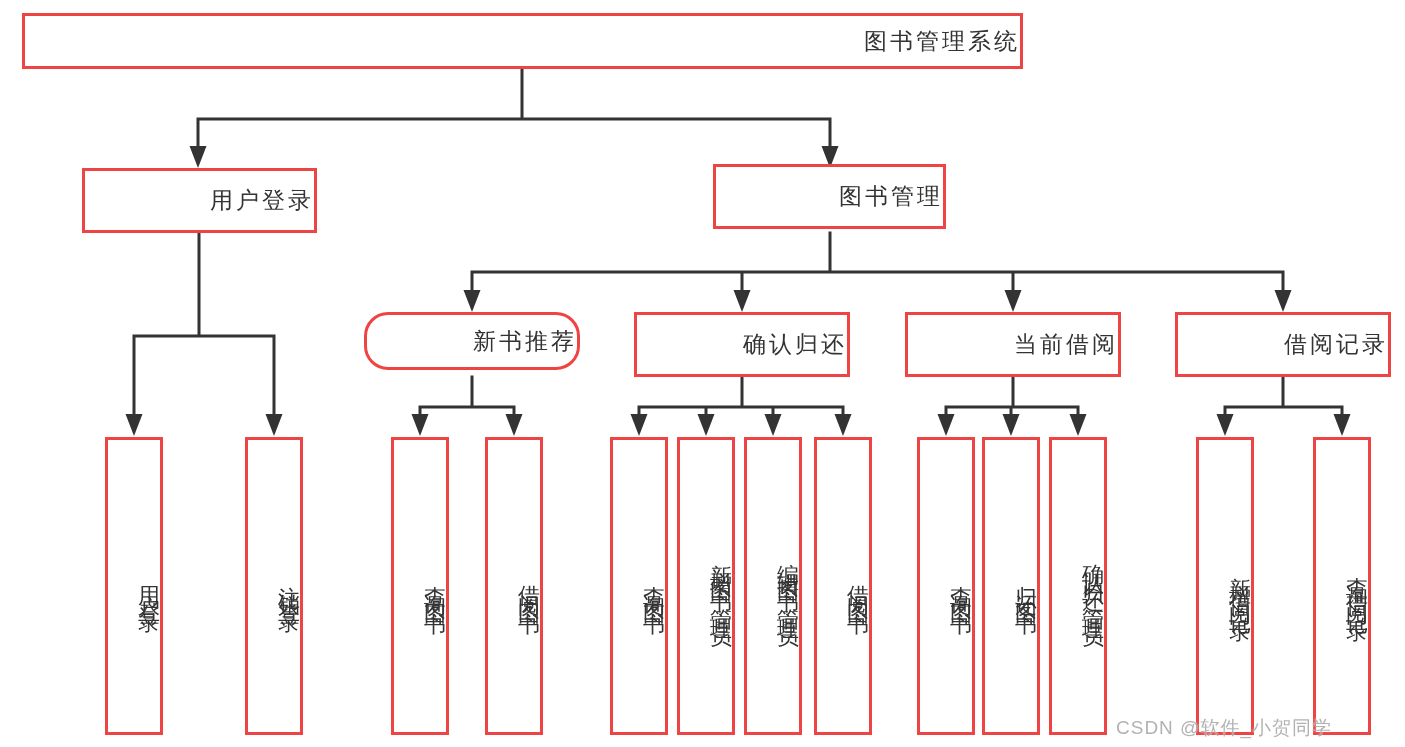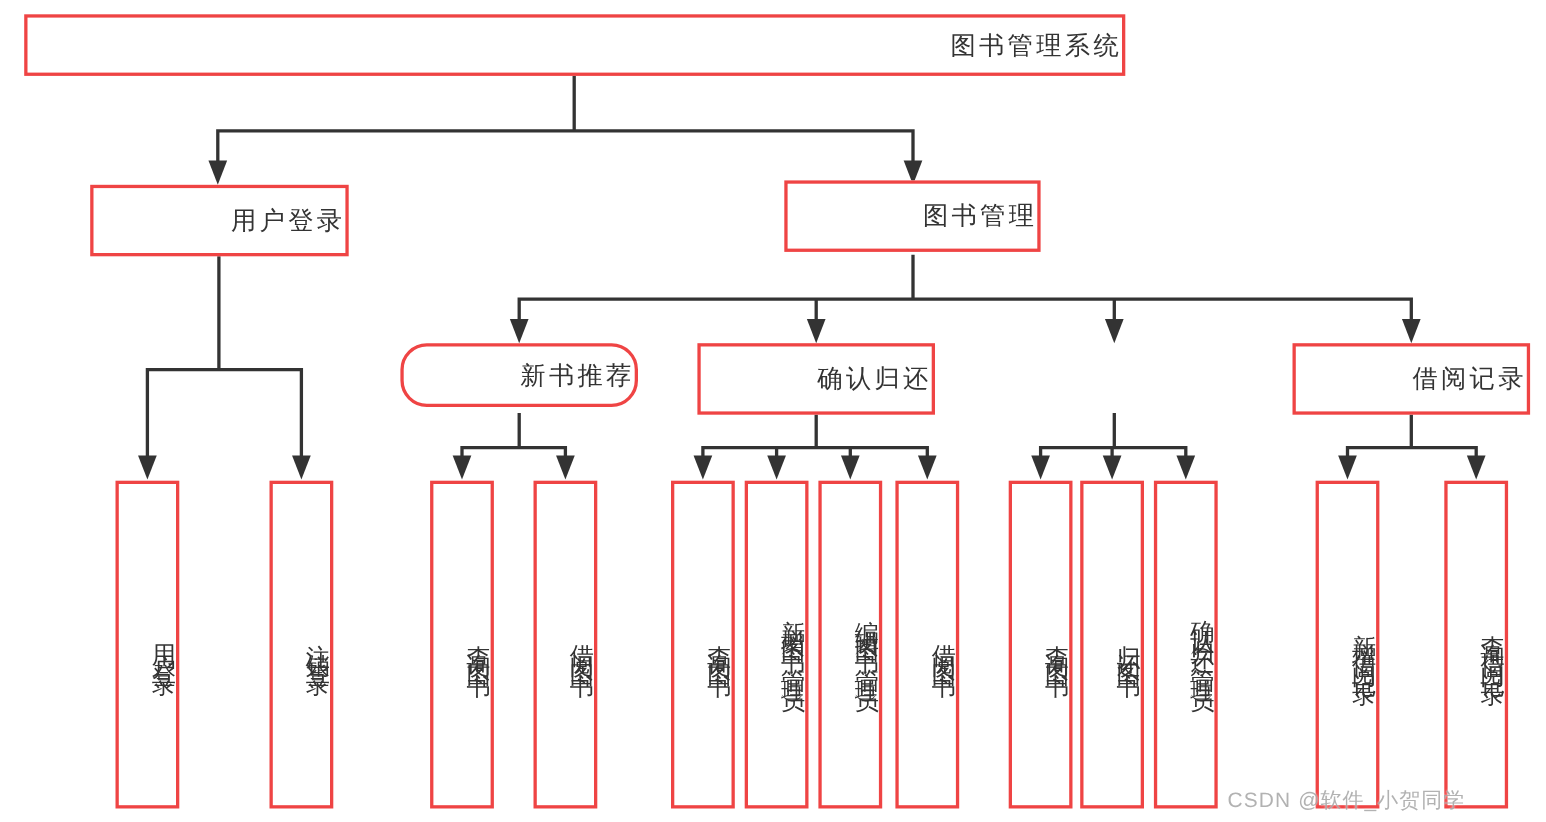--- a/index.html
+++ b/index.html
@@ -90,20 +90,23 @@
   <div class="node" id="n-bookmgmt">
     <span>图书管理</span>
   </div>
 
   <div class="node" id="n-newbook">
     <span>新书推荐</span>
   </div>
   <div class="node" id="n-borrow">
     <span>确认归还</span>
   </div>
+  <div class="node" id="n-current">
+    <span>当前借阅</span>
+  </div>
   <div class="node" id="n-records">
     <span>借阅记录</span>
   </div>
 
   <div class="node vnode" id="l-1">
     <span class="vtext">用户登录</span>
   </div>
   <div class="node vnode" id="l-2">
     <span class="vtext">注销登录</span>
   </div>

